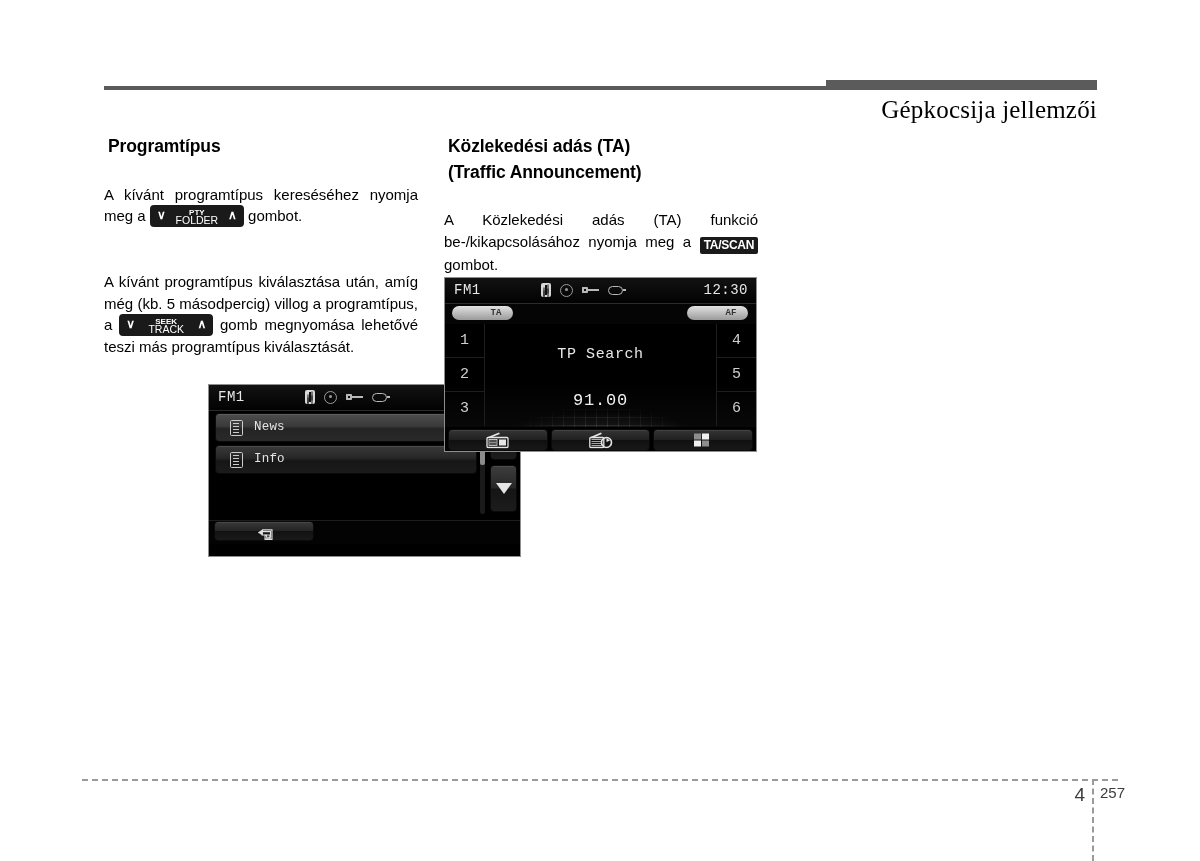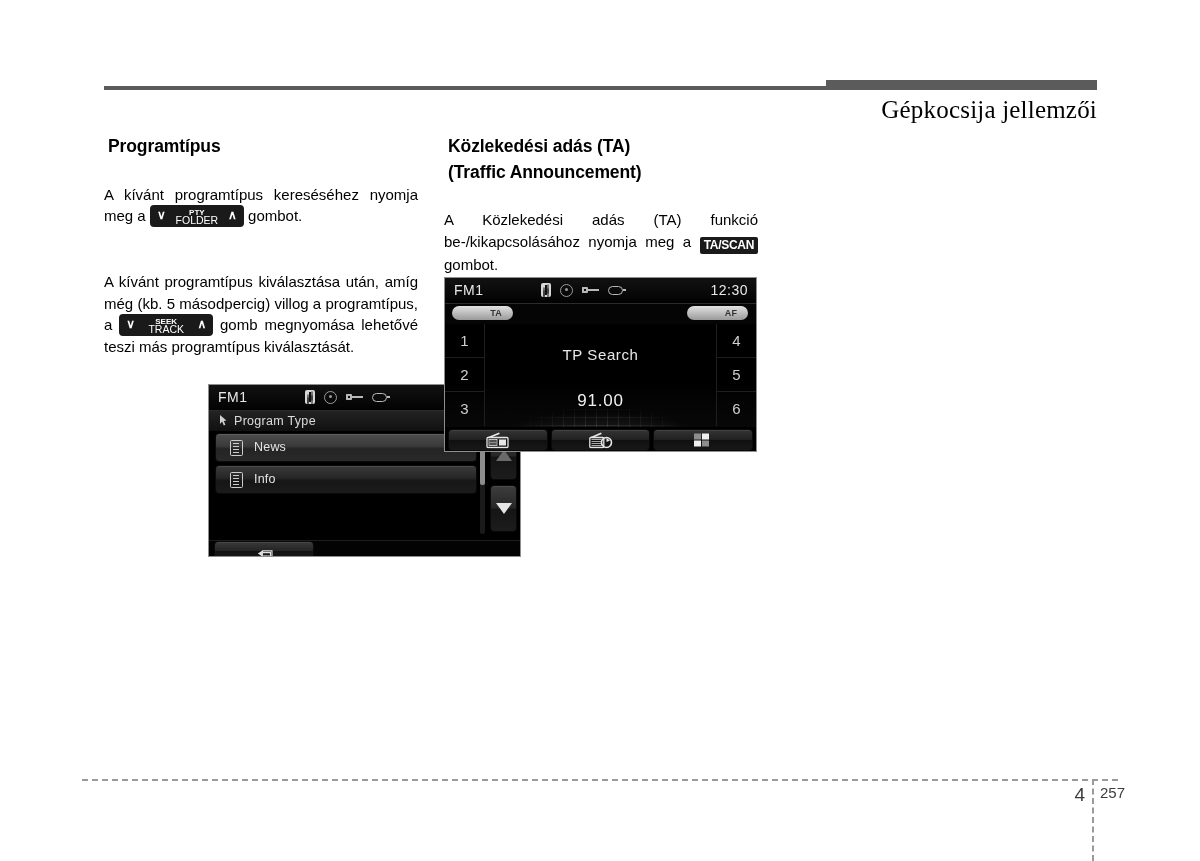--- a/index.html
+++ b/index.html
@@ -143,21 +143,21 @@
     box-sizing: border-box;
   }
 
   
   .screen {
     position: absolute;
     background: #000000;
     border: 1px solid #8e8e8e;
     box-sizing: border-box;
     overflow: hidden;
-    font-family: Liberation Sans, sans-serif;
+    font-family: Liberation Mono, monospace;
   }
   #screen-pty {
     left: 104px;
     top: 254px;
     width: 313px;
     height: 173px;
   }
   #screen-ta {
     left: 444px;
     top: 277px;
@@ -586,29 +586,20 @@
       <div class="status-src">FM1</div>
       <div class="status-icons">
         <span class="ico-bt"></span>
         <span class="ico-disc"></span>
         <span class="ico-usb"></span>
         <span class="ico-dev"></span>
       </div>
       <div class="status-clock">12:30</div>
     </div>
 
-    <div class="pty-title">
-      <span class="pty-title-cursor">
-        <svg width="8" height="12" viewBox="0 0 8 12">
-          <path d="M1 0 L1 9 L3.2 6.6 L4.8 10.4 L6.4 9.7 L4.8 6 L7.4 5.6 Z" fill="#cfcfcf"></path>
-        </svg>
-      </span>
-      <span class="pty-title-label">Program Type</span>
-      <span class="pty-title-count">1/10</span>
-    </div>
 
     <div class="pty-body">
       <div class="pty-list">
 
         <div class="pty-row hl">
           <span class="pty-row-icon"></span>
           <span class="pty-row-label">News</span>
         </div>
 
 

